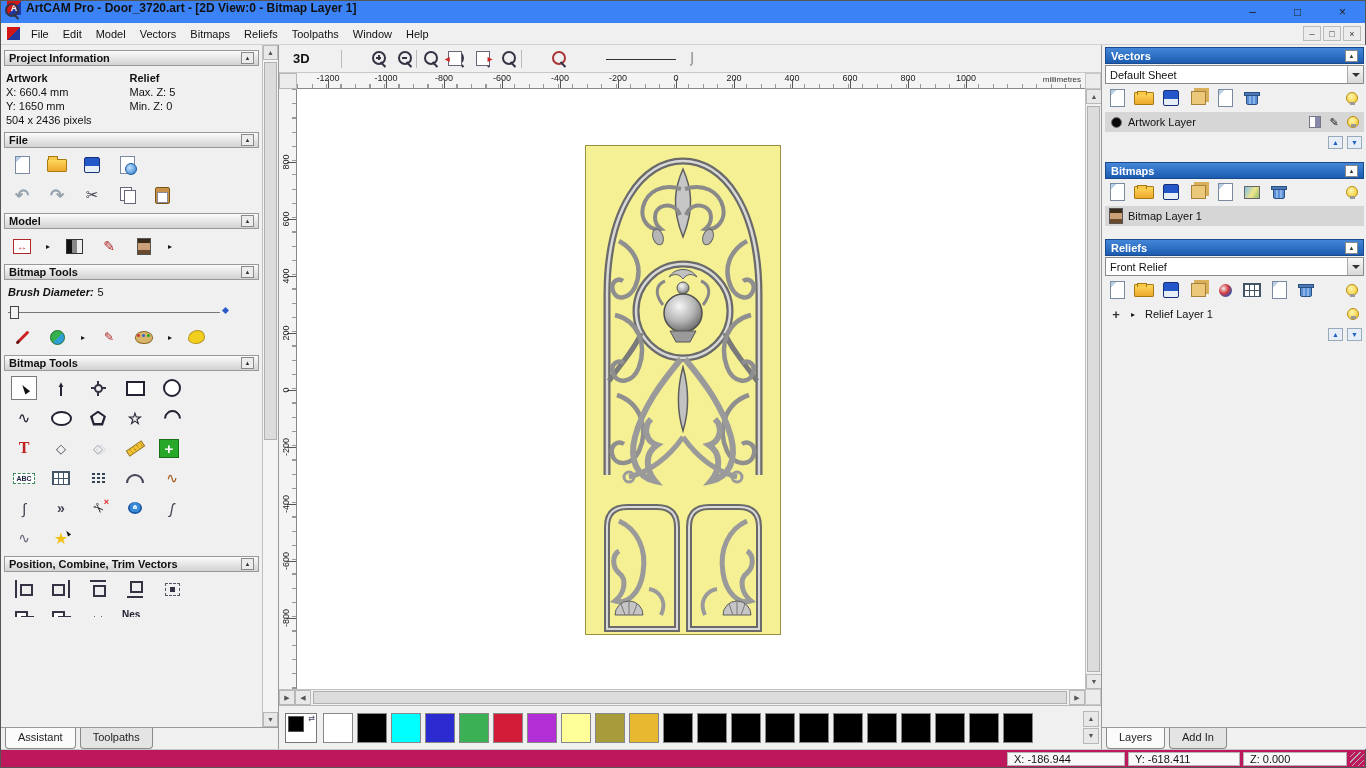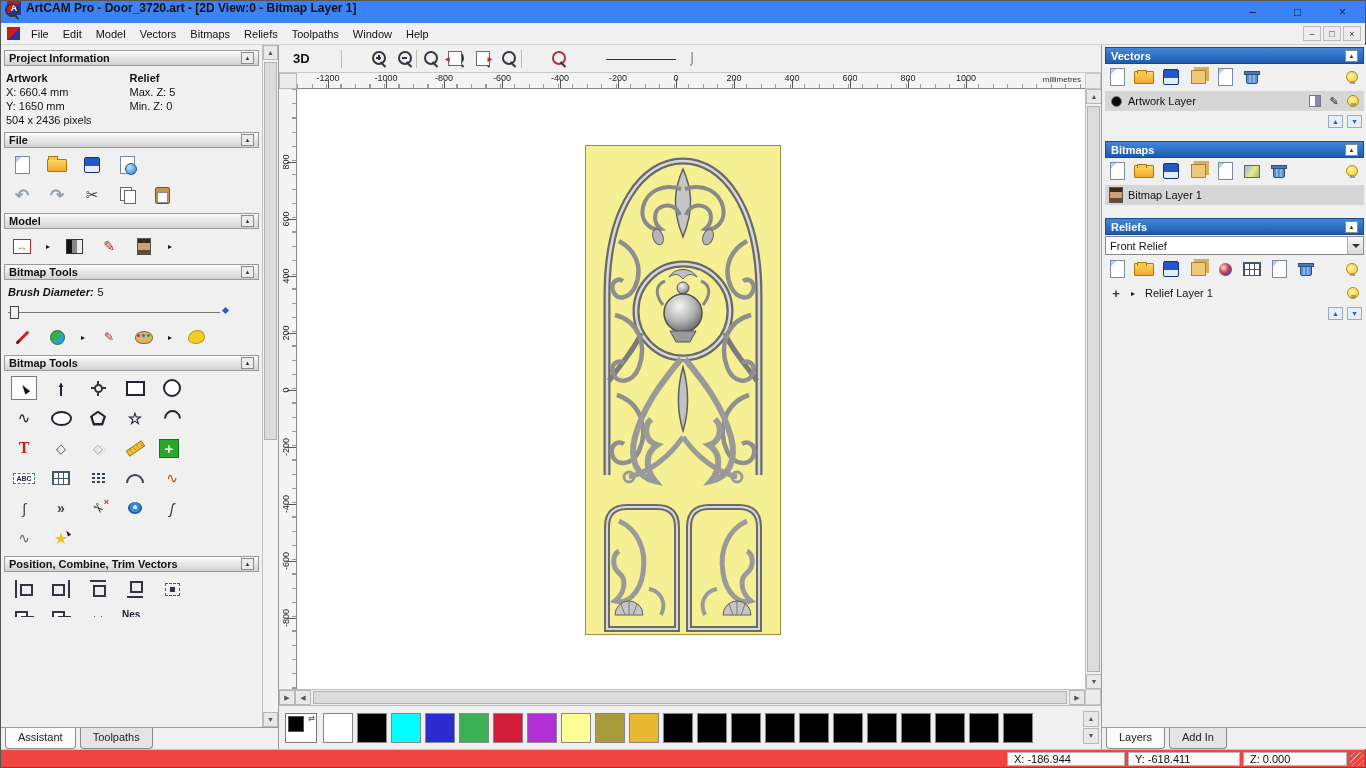--- a/index.html
+++ b/index.html
@@ -241,21 +241,21 @@
   .rp-toolbar{display:flex;align-items:center;gap:5px;padding:3px 1px}
   .rp-toolbar .ico{width:22px;height:20px}
   .layer-row{height:20px;display:flex;align-items:center;gap:4px;padding:0 3px;margin-top:1px}
   .layer-row .ico{width:16px;height:16px}
   .layer-row.sel{background:#d6d6d6}
   .layer-label{flex:1}
   .updown{display:flex;justify-content:flex-end;gap:4px;padding:4px 2px 0 0}
   .rp-tabs{height:22px;flex:none;border-top:1px solid #9a9a9a;display:flex;padding:0 4px}
 
   
-  .statusbar{height:18px;flex:none;background:#ef4444;border-top:1px solid #c8c8c8;display:flex;align-items:center;justify-content:flex-end}
+  .statusbar{height:18px;flex:none;background:#be185d;border-top:1px solid #c8c8c8;display:flex;align-items:center;justify-content:flex-end}
   .status-field{height:14px;border:1px solid #b4b4b4;background:#f8f8f8;margin-right:3px;padding:0 6px;display:flex;align-items:center}
   .sf-x{width:118px}.sf-y{width:112px}.sf-z{width:104px}
   .resize-grip{width:14px;height:14px;margin-right:1px;background:repeating-linear-gradient(135deg,transparent 0 3px,#b0b0b0 3px 4px)}
 </style>
 </head>
 <body>
 
 <div class="window" data-name="artcam-window">
 
   <div class="titlebar" data-name="titlebar">
@@ -643,20 +643,24 @@
     </div>
 
     <div class="right-panel" data-name="layers-panel">
       <div class="rp-body">
 
         <div class="rp-section" data-name="vectors-section">
           <div class="rp-header" data-name="vectors-header">
             <span data-name="section-title">Vectors</span>
             <span class="collapse" data-name="collapse-button"></span>
           </div>
+          <div class="combo" data-name="sheet-selector">
+            <span class="combo-text" data-name="sheet-selector-value">Default Sheet</span>
+            <span class="combo-btn" data-name="combo-dropdown-icon"></span>
+          </div>
           <div class="rp-toolbar" data-name="vectors-toolbar">
             <span class="ico" data-name="new-sheet-icon"></span>
               <span class="ico" data-name="open-vectors-icon"></span>
               <span class="ico" data-name="save-vectors-icon"></span>
               <span class="ico" data-name="import-vectors-icon"></span>
               <span class="ico" data-name="copy-sheet-icon"></span>
               <span class="ico" data-name="delete-vectors-icon"></span>
               <span class="ico" data-name="all-vectors-visibility-icon"></span>
           </div>
           <div class="layer-row sel" data-name="vector-layer-row">

